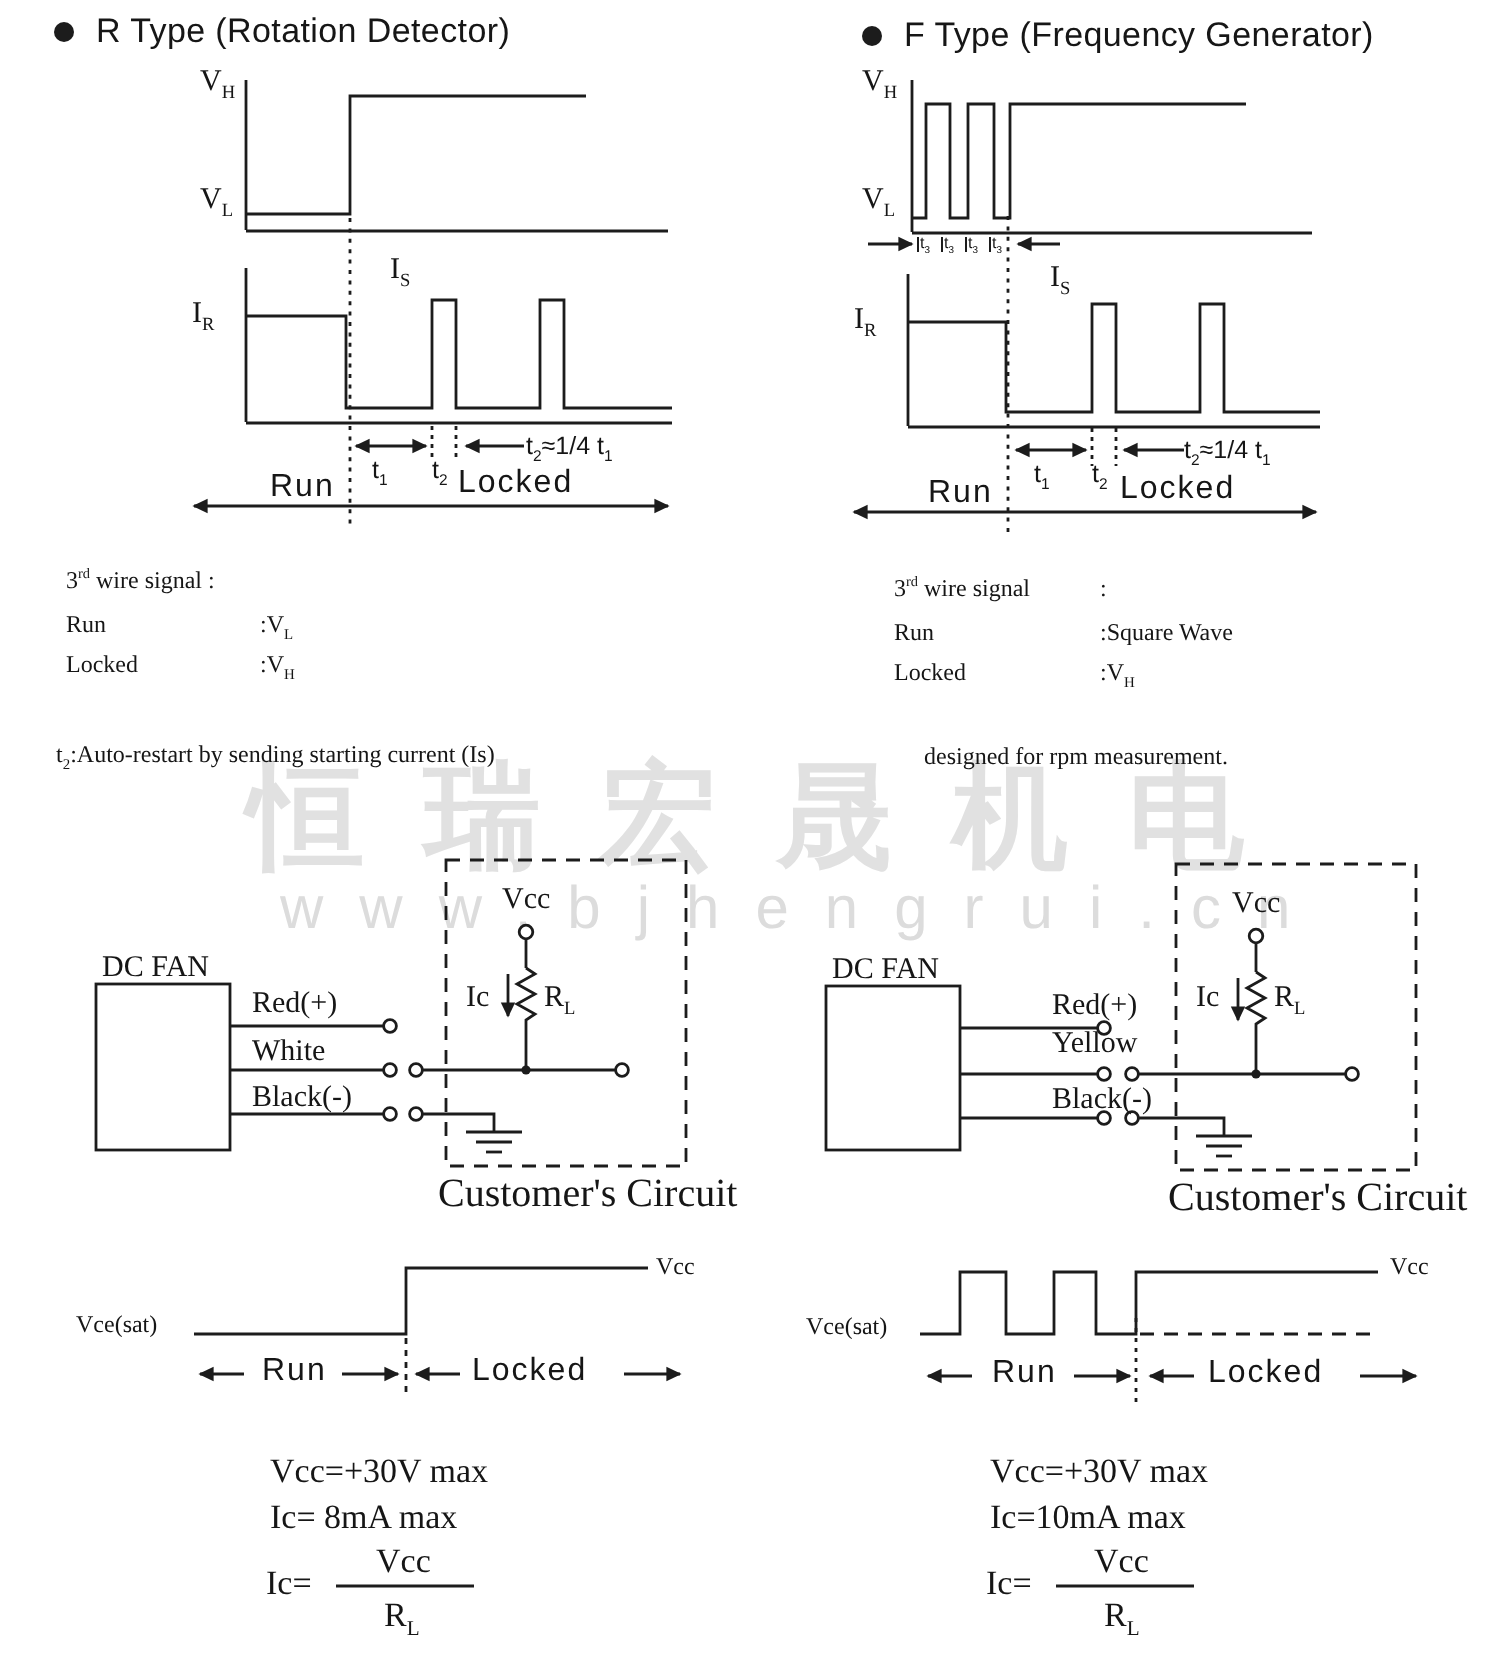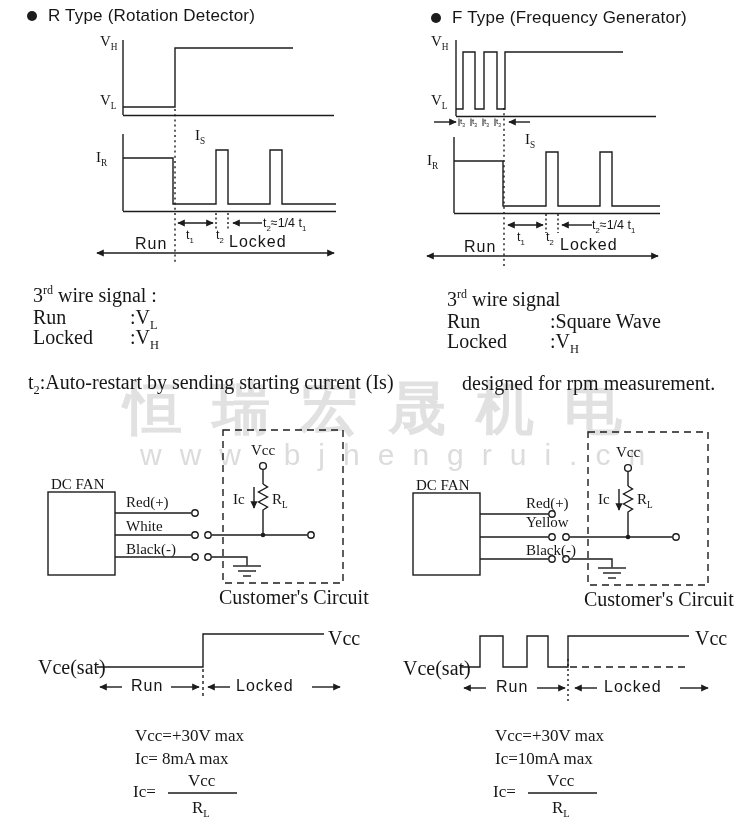--- a/index.html
+++ b/index.html
@@ -2,21 +2,21 @@
 <html><head>
 <meta charset="utf-8">
 <style>
   html,body{margin:0;padding:0;background:#fff;}
   .page{position:relative;width:750px;height:828px;background:#fff;overflow:hidden;
         font-family:"Liberation Serif",serif;color:#161616;}
   .art{position:absolute;left:0;top:0;width:750px;height:828px;}
   .lbl{position:absolute;white-space:nowrap;line-height:1.12;}
   .title{font-family:"Liberation Sans",sans-serif;font-size:17px;letter-spacing:.2px;}
   .sig{font-size:15px;}
-  .body16{font-size:20px;font-family:Liberation Serif, serif;}
+  .body16{font-size:12px;font-family:Liberation Serif, serif;}
   .t-lbl{font-family:"Liberation Sans",sans-serif;font-size:12.5px;}
   .t3mini{font-family:"Liberation Sans",sans-serif;font-size:8px;}
   .runlock{font-family:"Liberation Sans",sans-serif;font-size:16px;letter-spacing:1px;}
   .ckt{font-size:15px;}
   .cap{font-size:20px;}
   .spec{font-size:17px;text-align:right;}
   sub{font-size:62%;line-height:0;}
   sup{font-size:60%;line-height:0;}
   .wm-cn{position:absolute;left:124px;top:370px;font-family:"Liberation Sans",sans-serif;
          font-size:58px;font-weight:bold;color:#e1e1e1;letter-spacing:30px;white-space:nowrap;}

